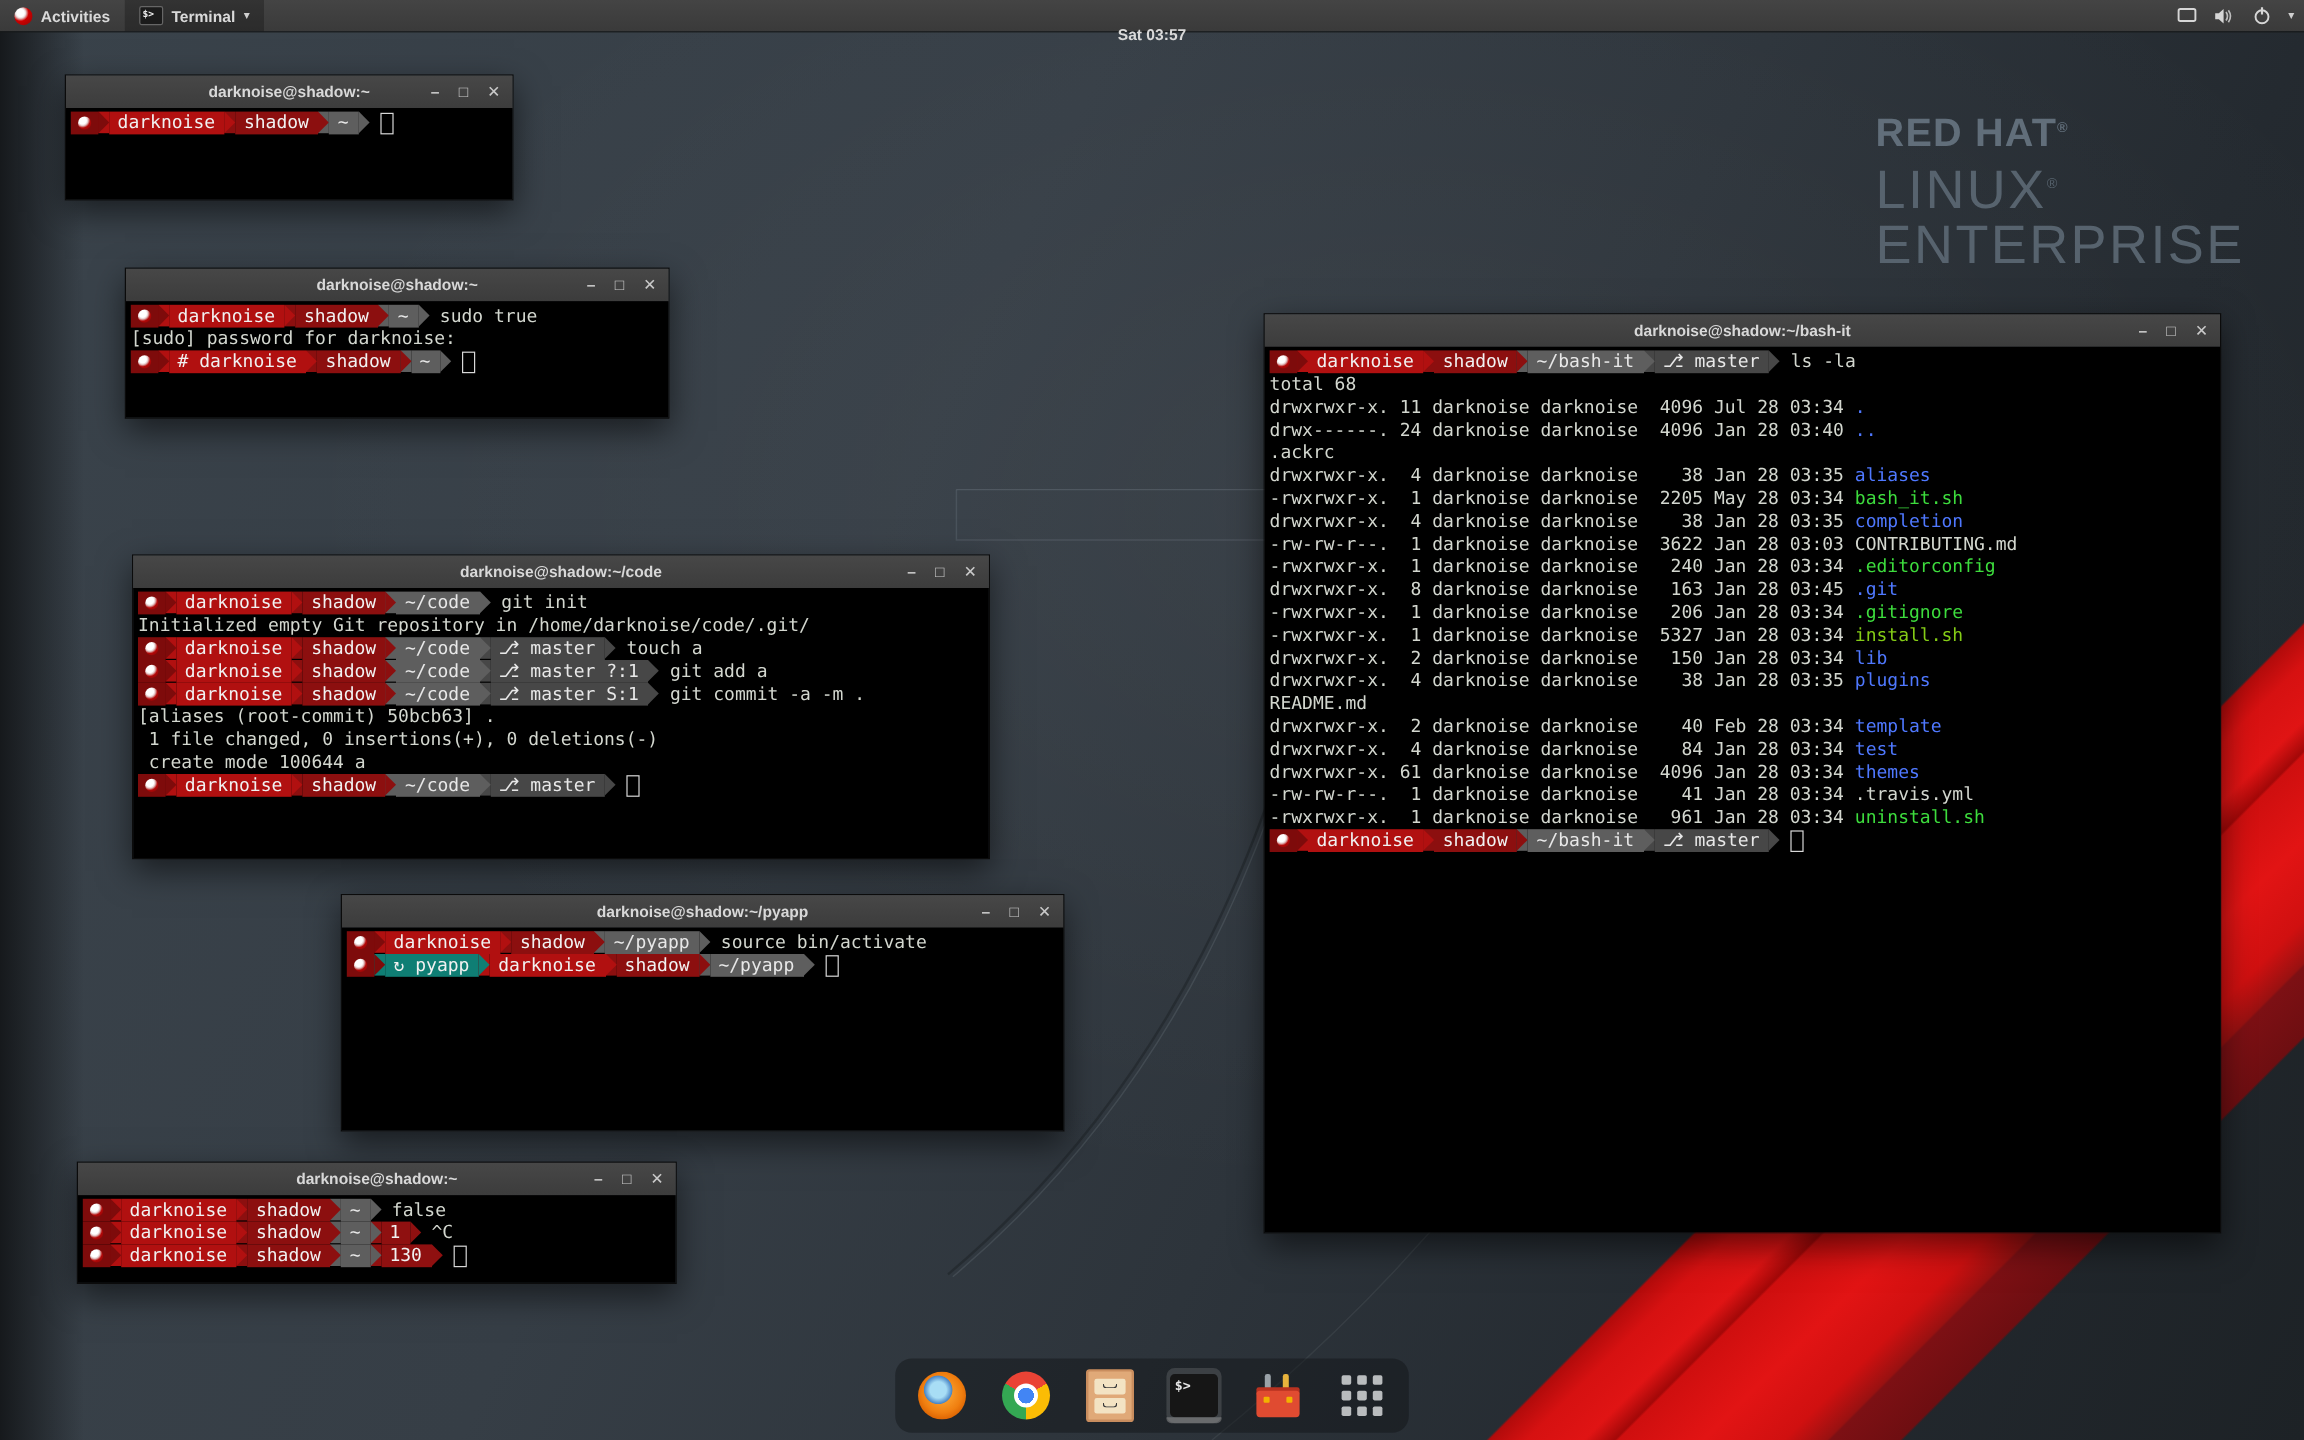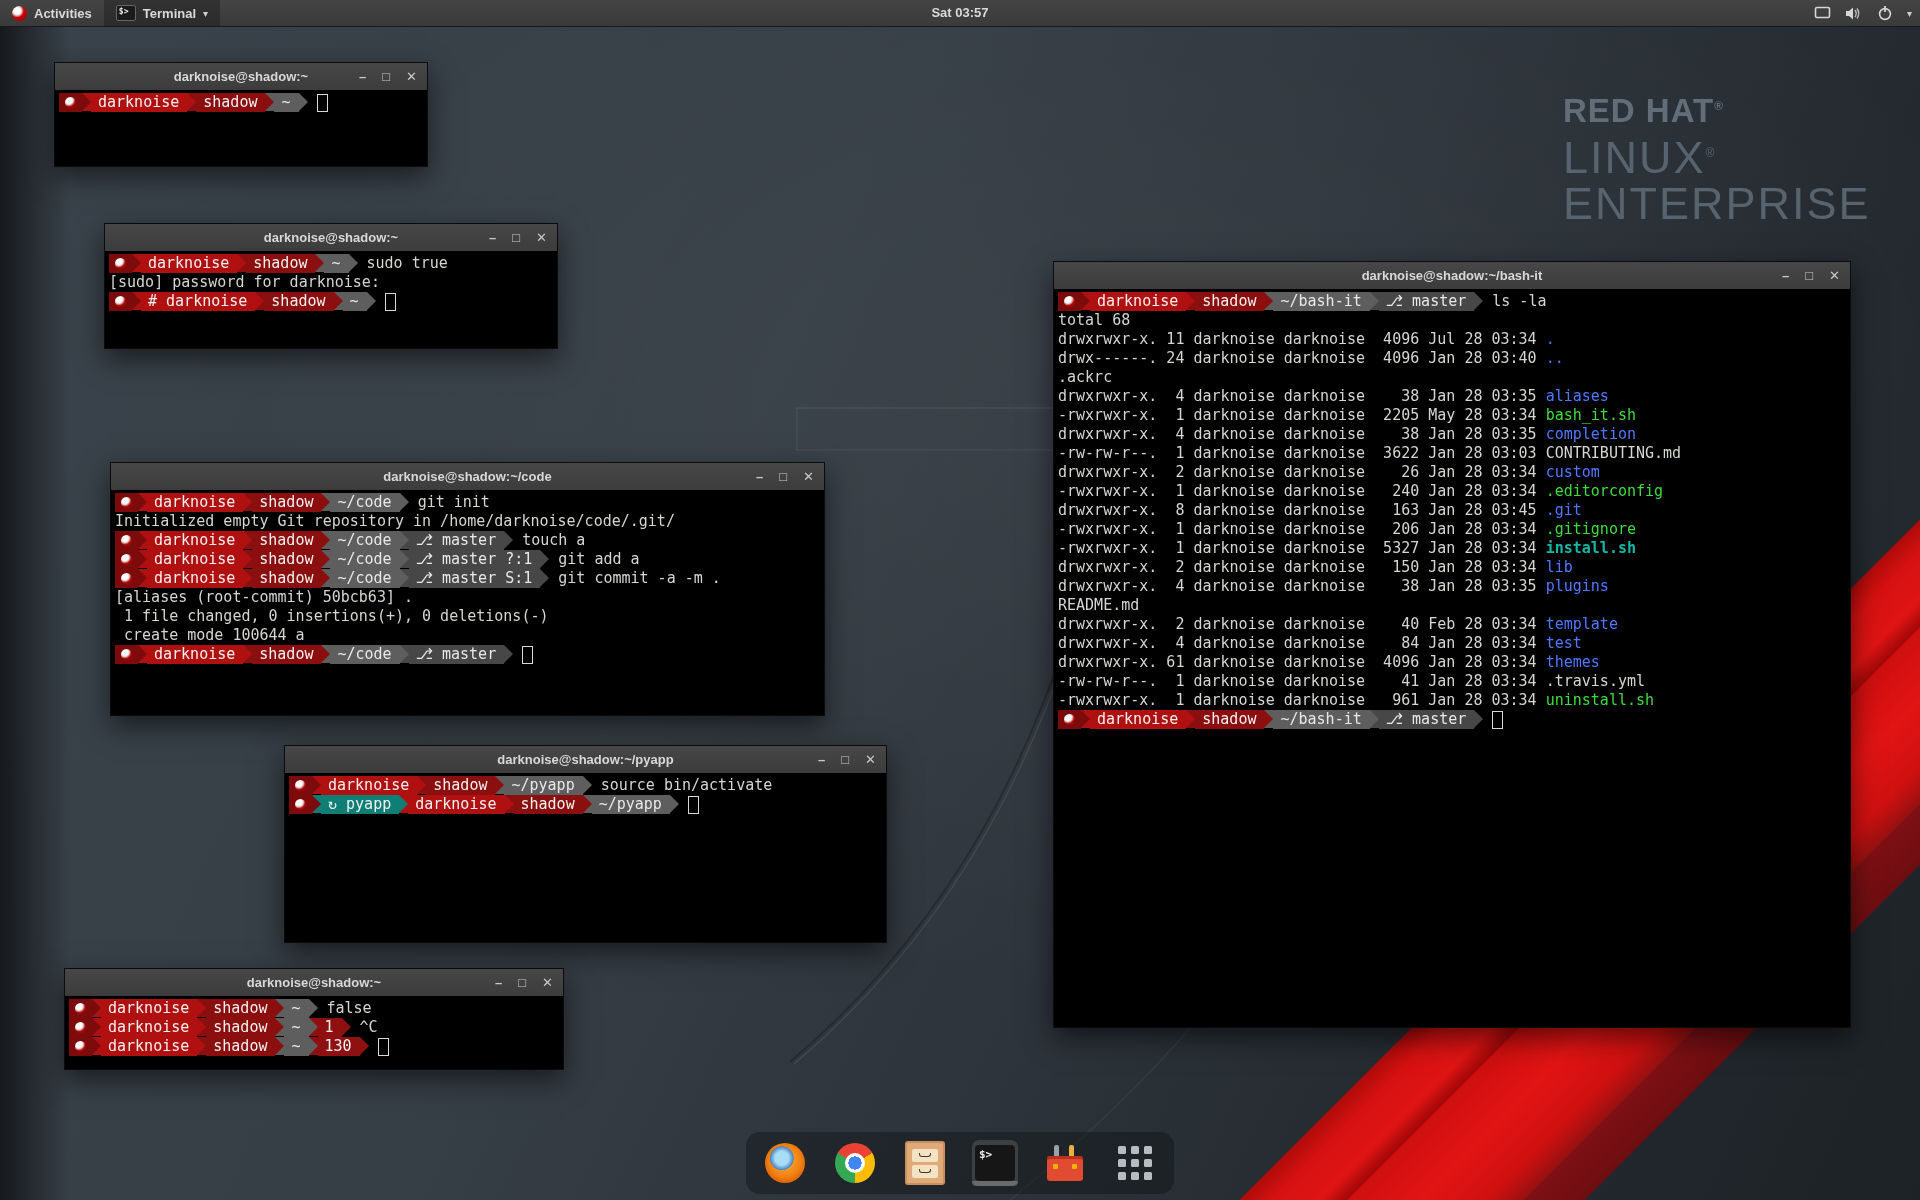--- a/index.html
+++ b/index.html
@@ -15,21 +15,21 @@
   #topbar{position:absolute;left:0;top:0;width:1920px;height:26px;background:linear-gradient(#444,#3a3a3a);
     border-bottom:1px solid #17191b;color:#d9d9d9;font-size:13px;font-weight:bold;z-index:50;display:flex;align-items:center;}
   .tb-left{display:flex;align-items:center;height:100%;}
   .hot{display:flex;align-items:center;gap:7px;padding:0 12px;height:100%;cursor:default;}
   .fedora{width:15px;height:15px;border-radius:50%;
     background:radial-gradient(circle at 34% 32%, #fff 0 22%, #e8dede 30%, #cc0000 48%, #8f0606 100%);}
   .appmenu{display:flex;align-items:center;gap:7px;padding:0 12px;height:100%;background:rgba(0,0,0,0.25);}
   .mini-term{width:16px;height:14px;background:#1b1b1b;border:1px solid #666;border-radius:2px;color:#eee;
     font:bold 8px/12px "DejaVu Sans Mono",monospace;text-align:left;padding-left:2px;}
   .caret{font-size:10px;color:#cfcfcf;}
-  #clock{position:absolute;left:50%;transform:translateX(-50%);top:0;height:26px;line-height:26px;}
+  #clock{position:absolute;left:50%;transform:translateX(-50%);top:16px;height:26px;line-height:26px;}
   .tb-right{position:absolute;right:8px;top:0;height:26px;display:flex;align-items:center;gap:14px;}
   .tb-right svg{display:block;}
 
   
   #brand{position:absolute;left:1563px;top:92px;color:#5d6a75;z-index:1;user-select:none;}
   #brand .b1{font-size:33px;font-weight:bold;letter-spacing:1px;color:#616e7a;}
   #brand .b2{font-size:45px;font-weight:300;letter-spacing:2px;line-height:46px;color:#57636e;}
   #brand sup{font-size:12px;vertical-align:super;}
   #deco-svg{position:absolute;left:0;top:0;z-index:0;}
   #stripes{position:absolute;left:0;top:0;width:1920px;height:1200px;z-index:1;
@@ -233,25 +233,24 @@
     <div class="tbody">
         <div class="tline"><span class="seg chip" style="background: rgb(126, 11, 11);"><span class="distro"></span></span><span class="sep" style="border-left-color: rgb(126, 11, 11); background: rgb(177, 16, 16);"></span><span class="seg" style="background: rgb(177, 16, 16);">darknoise</span><span class="sep" style="border-left-color: rgb(177, 16, 16); background: rgb(140, 15, 15);"></span><span class="seg" style="background: rgb(140, 15, 15);">shadow</span><span class="sep" style="border-left-color: rgb(140, 15, 15); background: rgb(94, 94, 94);"></span><span class="seg" style="background: rgb(94, 94, 94); color: rgb(232, 232, 232);">~/bash-it</span><span class="sep" style="border-left-color: rgb(94, 94, 94); background: rgb(71, 71, 71);"></span><span class="seg" style="background: rgb(71, 71, 71); color: rgb(232, 232, 232);">⎇ master</span><span class="sep" style="border-left-color: rgb(71, 71, 71);"></span><span class="cmd">ls -la</span></div>
         <div class="tline"><span class="plain">total 68</span></div>
         <div class="tline"><span class="plain">drwxrwxr-x. 11 darknoise darknoise  4096 Jul 28 03:34 </span><span class="plain" style="color: rgb(79, 120, 255);">.</span></div>
         <div class="tline"><span class="plain">drwx------. 24 darknoise darknoise  4096 Jan 28 03:40 </span><span class="plain" style="color: rgb(79, 120, 255);">..</span></div>
         <div class="tline"><span class="plain" style="color: rgb(211, 215, 207);">.ackrc</span></div>
         <div class="tline"><span class="plain">drwxrwxr-x.  4 darknoise darknoise    38 Jan 28 03:35 </span><span class="plain" style="color: rgb(79, 120, 255);">aliases</span></div>
         <div class="tline"><span class="plain">-rwxrwxr-x.  1 darknoise darknoise  2205 May 28 03:34 </span><span class="plain" style="color: rgb(61, 220, 61);">bash_it.sh</span></div>
         <div class="tline"><span class="plain">drwxrwxr-x.  4 darknoise darknoise    38 Jan 28 03:35 </span><span class="plain" style="color: rgb(79, 120, 255);">completion</span></div>
         <div class="tline"><span class="plain">-rw-rw-r--.  1 darknoise darknoise  3622 Jan 28 03:03 </span><span class="plain" style="color: rgb(211, 215, 207);">CONTRIBUTING.md</span></div>
-        <div class="tline"><span class="plain">drwxrwxr-x.  2 darknoise darknoise    26 Jan 28 03:34 </span><span class="plain" style="color: rgb(79, 120, 255);">custom</span></div>
         <div class="tline"><span class="plain">-rwxrwxr-x.  1 darknoise darknoise   240 Jan 28 03:34 </span><span class="plain" style="color: rgb(61, 220, 61);">.editorconfig</span></div>
         <div class="tline"><span class="plain">drwxrwxr-x.  8 darknoise darknoise   163 Jan 28 03:45 </span><span class="plain" style="color: rgb(79, 120, 255);">.git</span></div>
         <div class="tline"><span class="plain">-rwxrwxr-x.  1 darknoise darknoise   206 Jan 28 03:34 </span><span class="plain" style="color: rgb(61, 220, 61);">.gitignore</span></div>
-        <div class="tline"><span class="plain">-rwxrwxr-x.  1 darknoise darknoise  5327 Jan 28 03:34 </span><span class="plain" style="color: #14b8a6; font-weight: bold;">install.sh</span></div>
+        <div class="tline"><span class="plain">-rwxrwxr-x.  1 darknoise darknoise  5327 Jan 28 03:34 </span><span class="plain" style="color: #84cc16;">install.sh</span></div>
         <div class="tline"><span class="plain">drwxrwxr-x.  2 darknoise darknoise   150 Jan 28 03:34 </span><span class="plain" style="color: rgb(79, 120, 255);">lib</span></div>
         <div class="tline"><span class="plain">drwxrwxr-x.  4 darknoise darknoise    38 Jan 28 03:35 </span><span class="plain" style="color: rgb(79, 120, 255);">plugins</span></div>
         <div class="tline"><span class="plain" style="color: rgb(211, 215, 207);">README.md</span></div>
         <div class="tline"><span class="plain">drwxrwxr-x.  2 darknoise darknoise    40 Feb 28 03:34 </span><span class="plain" style="color: rgb(79, 120, 255);">template</span></div>
         <div class="tline"><span class="plain">drwxrwxr-x.  4 darknoise darknoise    84 Jan 28 03:34 </span><span class="plain" style="color: rgb(79, 120, 255);">test</span></div>
         <div class="tline"><span class="plain">drwxrwxr-x. 61 darknoise darknoise  4096 Jan 28 03:34 </span><span class="plain" style="color: rgb(79, 120, 255);">themes</span></div>
         <div class="tline"><span class="plain">-rw-rw-r--.  1 darknoise darknoise    41 Jan 28 03:34 </span><span class="plain" style="color: rgb(211, 215, 207);">.travis.yml</span></div>
         <div class="tline"><span class="plain">-rwxrwxr-x.  1 darknoise darknoise   961 Jan 28 03:34 </span><span class="plain" style="color: rgb(61, 220, 61);">uninstall.sh</span></div>
         <div class="tline"><span class="seg chip" style="background: rgb(126, 11, 11);"><span class="distro"></span></span><span class="sep" style="border-left-color: rgb(126, 11, 11); background: rgb(177, 16, 16);"></span><span class="seg" style="background: rgb(177, 16, 16);">darknoise</span><span class="sep" style="border-left-color: rgb(177, 16, 16); background: rgb(140, 15, 15);"></span><span class="seg" style="background: rgb(140, 15, 15);">shadow</span><span class="sep" style="border-left-color: rgb(140, 15, 15); background: rgb(94, 94, 94);"></span><span class="seg" style="background: rgb(94, 94, 94); color: rgb(232, 232, 232);">~/bash-it</span><span class="sep" style="border-left-color: rgb(94, 94, 94); background: rgb(71, 71, 71);"></span><span class="seg" style="background: rgb(71, 71, 71); color: rgb(232, 232, 232);">⎇ master</span><span class="sep" style="border-left-color: rgb(71, 71, 71);"></span><span class="cursor"></span></div>
       </div>

